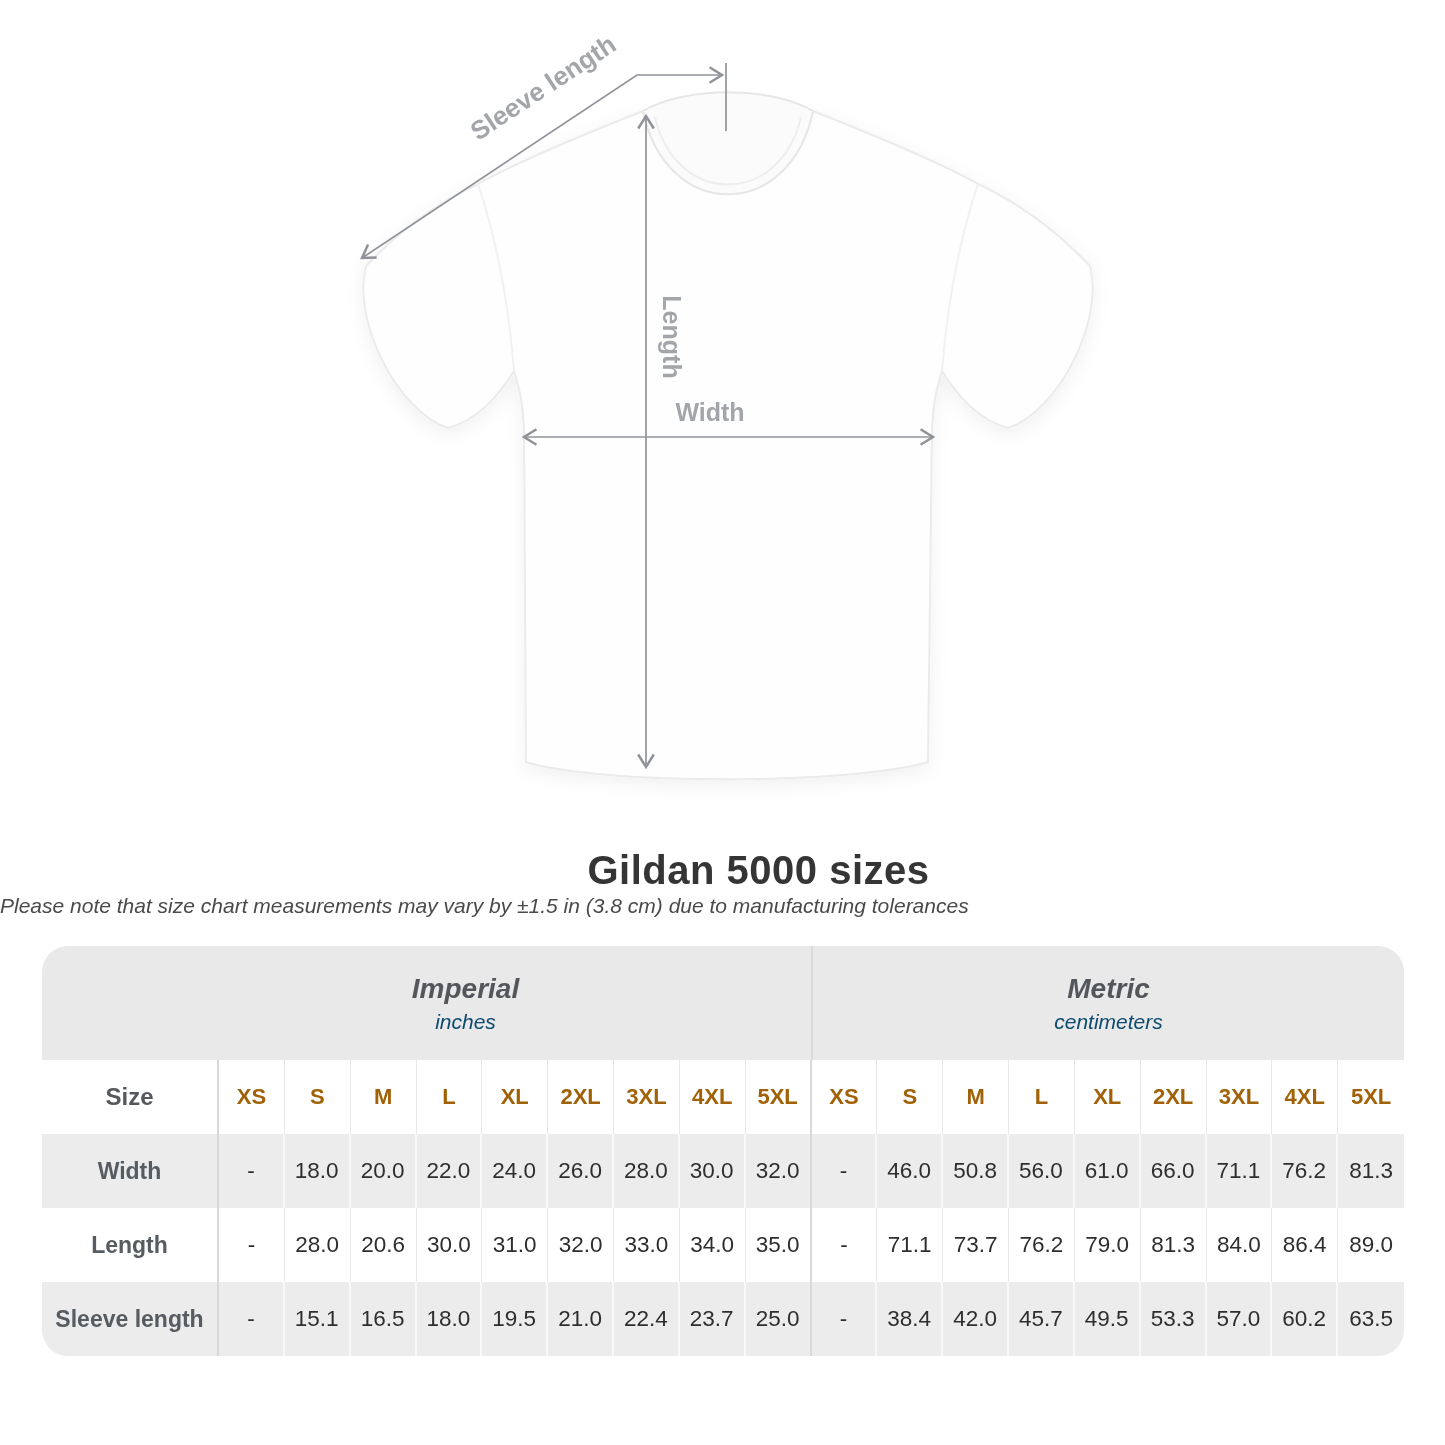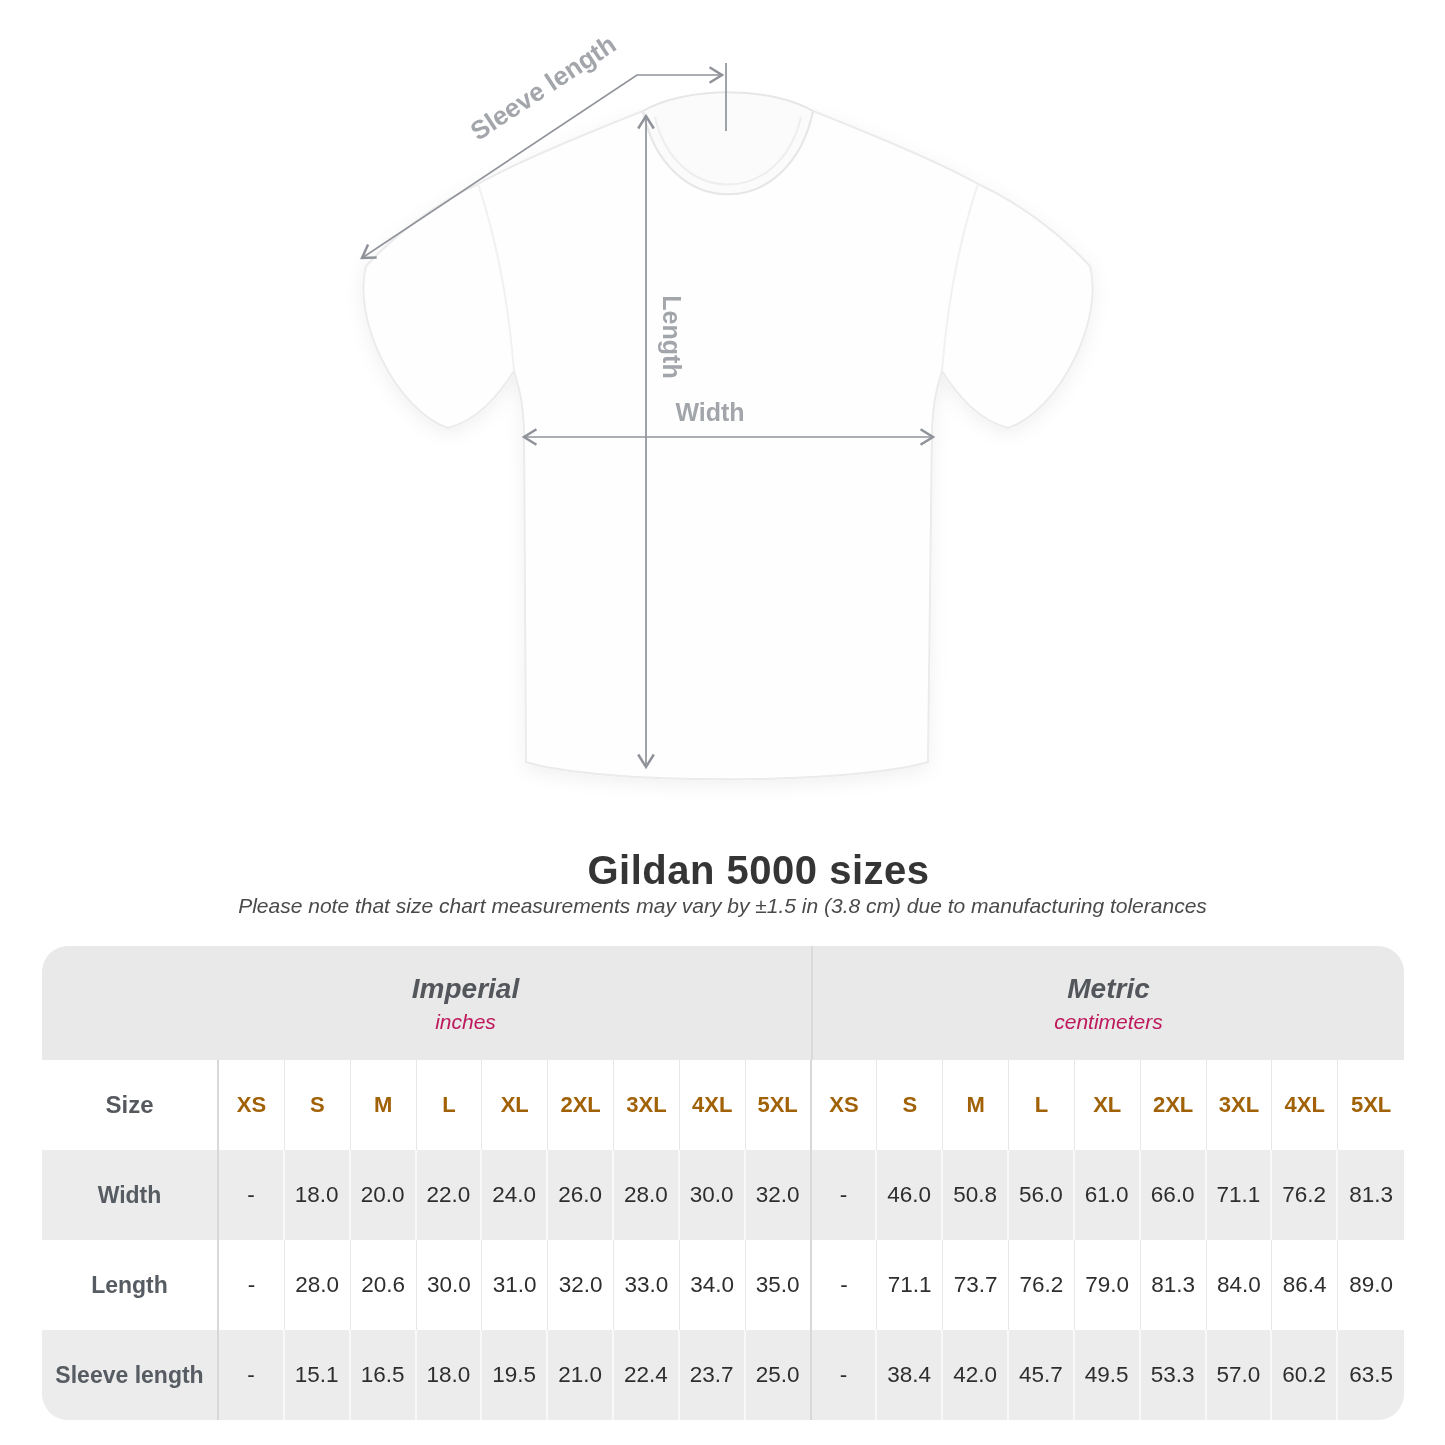--- a/index.html
+++ b/index.html
@@ -9,34 +9,34 @@
   }
   
   .diagram{position:absolute;left:0;top:0;width:1445px;height:845px;}
   .dim-label{font-weight:bold;fill:#a2a5a9;}
   
   .title{
     position:absolute;left:0;top:848px;width:100%;text-align:center;
     font-size:40px;font-weight:bold;color:#353535;letter-spacing:.5px;padding-left:36px;
   }
   .subtitle{
-    position:absolute;left:0;top:894px;width:100%;text-align:center;
+    position:absolute;left:0;top:894px;width:100%;
     font-size:21px;font-style:italic;color:#4a4a4a;
   }
   
   .size-table{
     position:absolute;left:42px;top:946px;width:1362px;
     border-radius:26px;overflow:hidden;background:#ffffff;
   }
   .units-row{display:grid;grid-template-columns:771px 1fr;height:114px;background:#e9e9e9;}
   .unit-cell{display:flex;flex-direction:column;align-items:center;justify-content:center;gap:5px;box-sizing:border-box;}
   .unit-cell.imperial{padding-left:78px;border-right:2px solid #dadada;}
   .unit-name{font-size:28px;font-weight:bold;font-style:italic;color:#53575c;}
-  .unit-sub{font-size:21px;font-style:italic;color:#be185d;}
-  .trow{display:grid;grid-template-columns:177px repeat(18,1fr);height:90px;}
+  .unit-sub{font-size:21px;font-style:italic;color:#0c4a6e;}
+  .trow{display:grid;grid-template-columns:177px repeat(18,1fr);height:74px;}
   .row-white{background:#ffffff;}
   .row-gray{background:#ececec;}
   .cell{
     display:flex;align-items:center;justify-content:center;box-sizing:border-box;
     border-right:1px solid #e7e7e7;
   }
   .row-gray .cell{border-right:2px solid #f8f8f8;}
   .cell.sep{border-right:2px solid #d8d8d8 !important;}
   .cell:last-child{border-right:none !important;}
   .cell.corner{font-size:24px;font-weight:bold;color:#55595e;}

